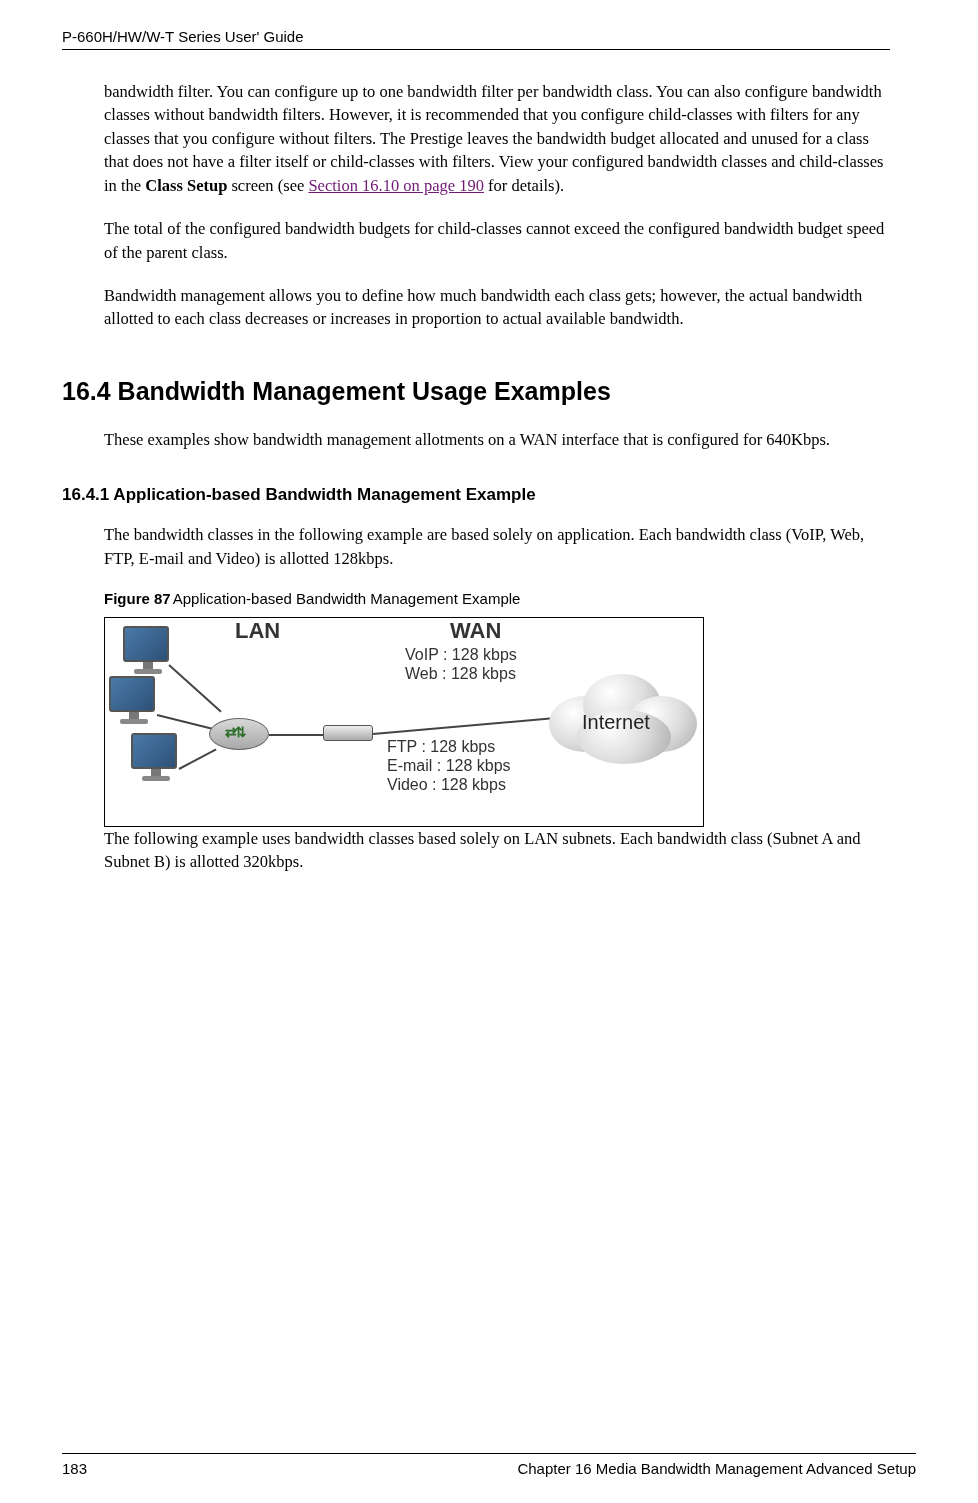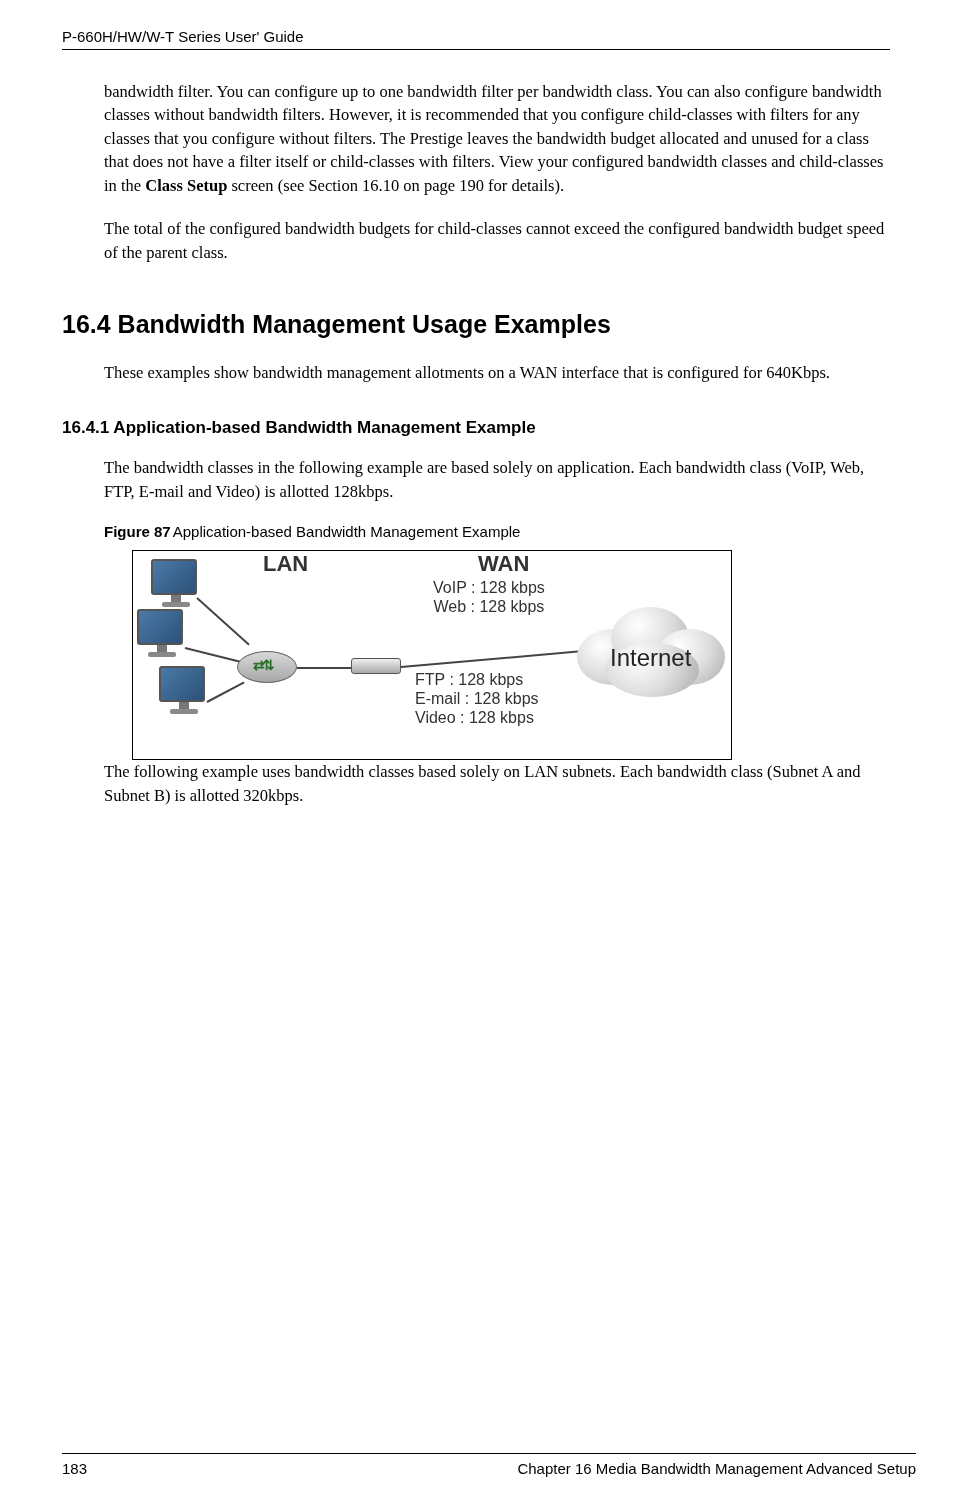--- a/index.html
+++ b/index.html
@@ -32,21 +32,22 @@
     }
     .para {
       line-height: 1.42;
       margin-bottom: 20px;
       text-align: left;
     }
     .para.last {
       margin-bottom: 8px;
     }
     .link {
-      color: #000000;
+      color: #701a75;
+      text-decoration: underline;
     }
     .bold {
       font-weight: bold;
     }
     h2.section-h2 {
       font-family: Arial, Helvetica, sans-serif;
       font-size: 25px;
       font-weight: bold;
       margin-top: 46px;
       margin-bottom: 22px;
@@ -68,21 +69,20 @@
       font-weight: bold;
       margin-right: 2px;
     }
     .figure-box {
       border: 1px solid #000;
       width: 600px;
       height: 210px;
       position: relative;
       background: #fff;
       overflow: hidden;
-      margin-left: 28px;
     }
     .footer {
       position: absolute;
       bottom: 26px;
       left: 62px;
       right: 62px;
       border-top: 1.5px solid #000;
       padding-top: 6px;
       font-family: Arial, Helvetica, sans-serif;
       font-size: 15px;
@@ -193,21 +193,21 @@
     }
     .cloud .c1 { width: 70px; height: 56px; top: 30px; left: 0; }
     .cloud .c2 { width: 78px; height: 62px; top: 8px; left: 34px; }
     .cloud .c3 { width: 70px; height: 56px; top: 30px; left: 78px; }
     .cloud .c4 { width: 94px; height: 54px; top: 44px; left: 28px; }
     .cloud .label {
       position: absolute;
       top: 45px;
       left: 33px;
       font-family: Arial, Helvetica, sans-serif;
-      font-size: 24px;
+      font-size: 20px;
       color: #222;
     }
 
     
     .line {
       position: absolute;
       background: #444;
     }
     .l-m1 { top: 46px; left: 64px; width: 70px; height: 2px; transform: rotate(42deg); transform-origin: left; }
     .l-m2 { top: 96px; left: 52px; width: 58px; height: 2px; transform: rotate(14deg); transform-origin: left; }
@@ -227,20 +227,23 @@
   <div class="body-indent">
 
     <p class="para">
       <span>bandwidth filter. You can configure up to one bandwidth filter per bandwidth class. You can also configure bandwidth classes without bandwidth filters. However, it is recommended that you configure child-classes with filters for any classes that you configure without filters. The Prestige leaves the bandwidth budget allocated and unused for a class that does not have a filter itself or child-classes with filters. View your configured bandwidth classes and child-classes in the </span><span class="bold">Class Setup</span><span> screen (see </span><span class="link">Section 16.10 on page 190</span><span> for details).</span>
     </p>
 
     <p class="para">The total of the configured bandwidth budgets for child-classes cannot exceed the configured bandwidth budget speed of the parent class.</p>
 
   </div>
 
+  <div class="body-indent">
+    <p class="para">Bandwidth management allows you to define how much bandwidth each class gets; however, the actual bandwidth allotted to each class decreases or increases in proportion to actual available bandwidth.</p>
+  </div>
 
   <h2 class="section-h2">16.4  Bandwidth Management Usage Examples</h2>
   <div class="body-indent">
     <p class="para">These examples show bandwidth management allotments on a WAN interface that is configured for 640Kbps.</p>
   </div>
 
   <h3 class="section-h3">16.4.1  Application-based Bandwidth Management Example</h3>
   <div class="body-indent">
     <p class="para">The bandwidth classes in the following example are based solely on application. Each bandwidth class (VoIP, Web, FTP, E-mail and Video) is allotted 128kbps.</p>
 
@@ -277,21 +280,21 @@
             <div class="arrows">⇄⇅</div>
           </div>
       </div>
 
       <div class="line l-rtr-mod"></div>
 
       <div class="modem"></div>
 
       <div class="line l-mod-cloud"></div>
 
-      <div class="fig-sublabel fig-toplines" style="white-space: pre; text-align: center;">VoIP : 128 kbps
+      <div class="fig-sublabel fig-toplines" style="white-space: pre;">VoIP : 128 kbps
 Web : 128 kbps</div>
       <div class="fig-sublabel fig-botlines" style="white-space: pre;">FTP : 128 kbps
 E-mail : 128 kbps
 Video : 128 kbps</div>
 
       <div class="cloud">
         <div class="c c1"></div>
         <div class="c c2"></div>
         <div class="c c3"></div>
         <div class="c c4"></div>

